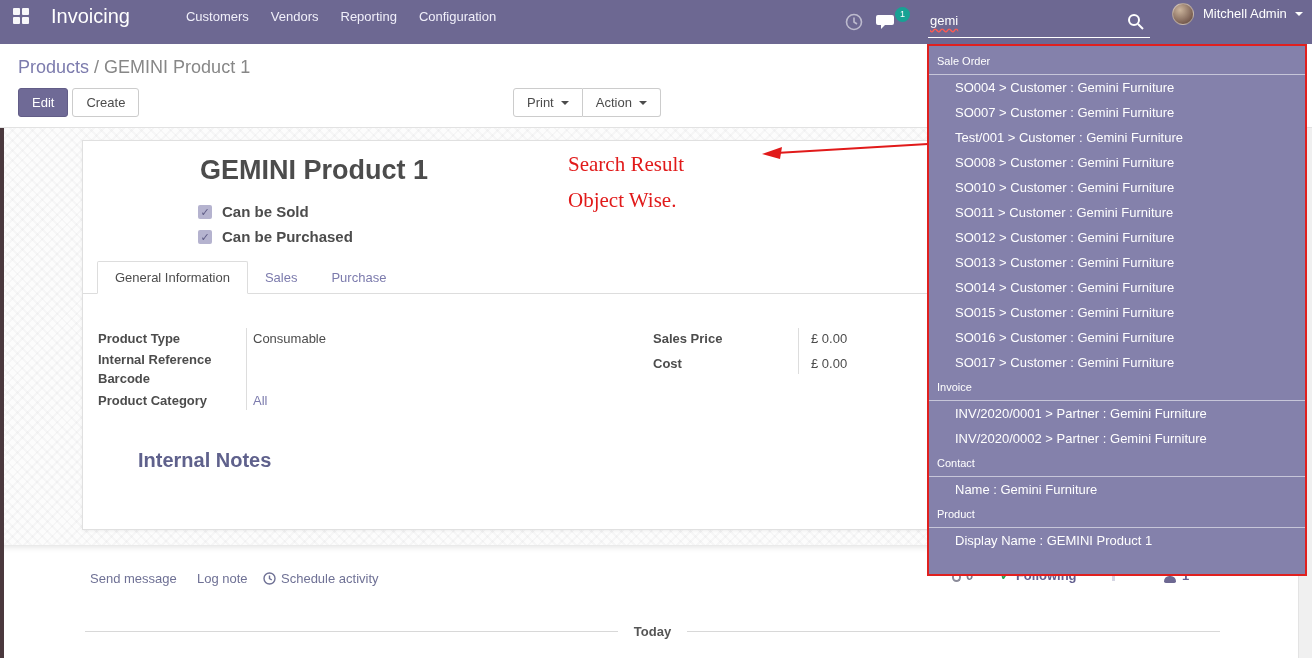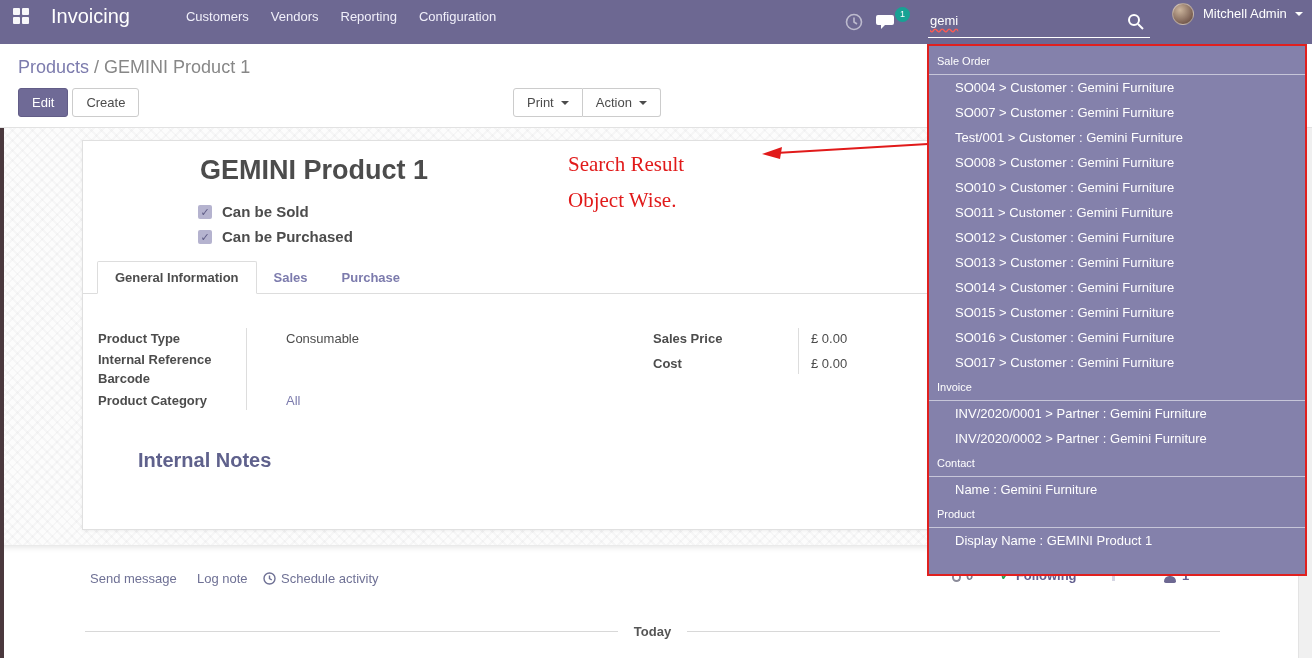--- a/index.html
+++ b/index.html
@@ -49,38 +49,38 @@
   .chatter-bg { position:absolute; left:0; top:545px; width:1312px; height:113px; background:#fff; box-shadow:inset 0 9px 9px -9px rgba(0,0,0,.18); z-index:2; }
 
   
   .sheet { position:absolute; left:82px; top:140px; width:1148px; height:390px; background:#fff; border:1px solid #e0e0e0; box-shadow:0 1px 3px rgba(0,0,0,.06); z-index:10; }
   .sheet-title { position:absolute; left:117px; top:14px; font-size:27px; font-weight:bold; color:#4c4c4c; }
   .cb-row { position:absolute; left:115px; display:flex; align-items:center; }
   .cb-row-0 { top:62px; } .cb-row-1 { top:87px; }
   .checkbox { width:14px; height:14px; background:#b5b3cf; border-radius:2px; color:#5d5a85; font-size:11px; line-height:14px; text-align:center; }
   .cb-label { margin-left:10px; font-size:15px; font-weight:bold; color:#4c4c4c; }
 
-  .tabs { position:absolute; left:0; top:120px; width:100%; height:33px; border-bottom:1px solid #ddd; padding-left:14px; display:flex; align-items:flex-end;font-weight:bold; }
+  .tabs { position:absolute; left:0; top:120px; width:100%; height:33px; border-bottom:1px solid #ddd; padding-left:14px; display:flex; align-items:flex-end; }
   .tab { font-size:13px; padding:0 17px; line-height:31px; cursor:pointer; }
   .tab-active { background:#fff; border:1px solid #ddd; border-bottom:1px solid #fff; margin-bottom:-1px; color:#4c4c4c; border-radius:2px 2px 0 0; }
   .tab-inactive { color:#7c7bad; }
 
   .fgroup { position:absolute; top:185px; }
   .fgroup-left { left:15px; width:470px; }
   .fgroup-right { left:570px; width:420px; }
   .fgroup::before { content:''; position:absolute; top:2px; bottom:2px; border-left:1px solid #ddd; }
   .fgroup-left::before { left:148px; }
   .fgroup-right::before { left:145px; }
   .frow { display:flex; align-items:center; }
   .flabel { font-size:13px; font-weight:bold; color:#4c4c4c; }
   .fgroup-left .flabel { width:155px; }
   .fgroup-right .flabel { width:158px; }
   .fval { font-size:13px; color:#4c4c4c; }
   .fval-link { color:#7c7bad; cursor:pointer; }
-  .row-tall { min-height:24px;gap:33px; } .row-short { min-height:19px; }
+  .row-tall { min-height:24px; } .row-short { min-height:19px; }
   .fgroup-right .frow { min-height:25px; }
   .pill { display:inline-block; border:1px solid #8f8f8f; border-radius:11px; padding:0 9px; line-height:17px; font-size:13px; color:#666; }
 
   .section-heading { position:absolute; left:15px; top:308px; font-size:20px; font-weight:bold; color:#5f618c;margin-left:40px; }
 
   
   .annotation { position:absolute; left:560px; top:146px; z-index:20; font-family:"Liberation Serif", serif; font-size:21px; color:#e11a1a; line-height:36px;margin-left:8px; }
   .annotation-arrow { position:absolute; left:740px; top:136px; z-index:20; }
 
   

